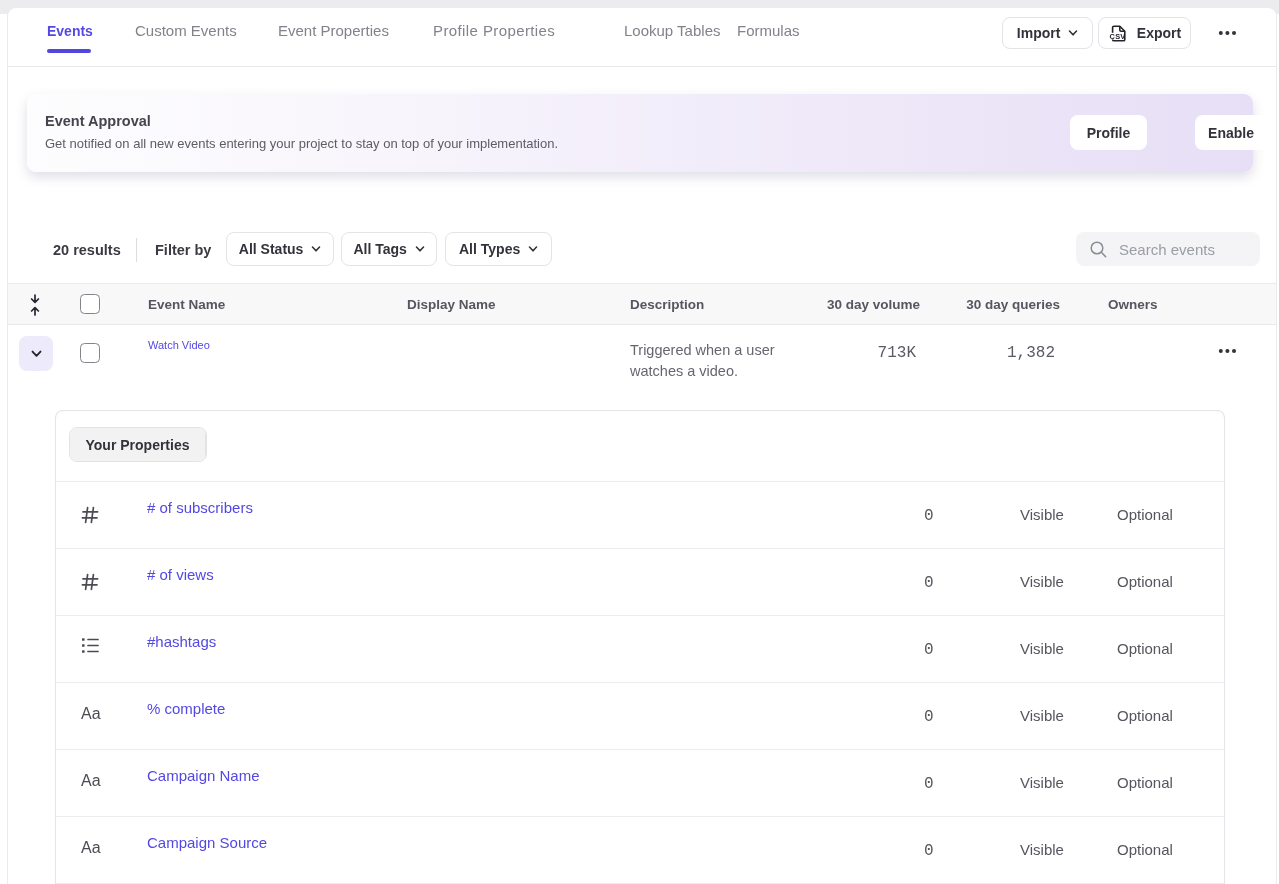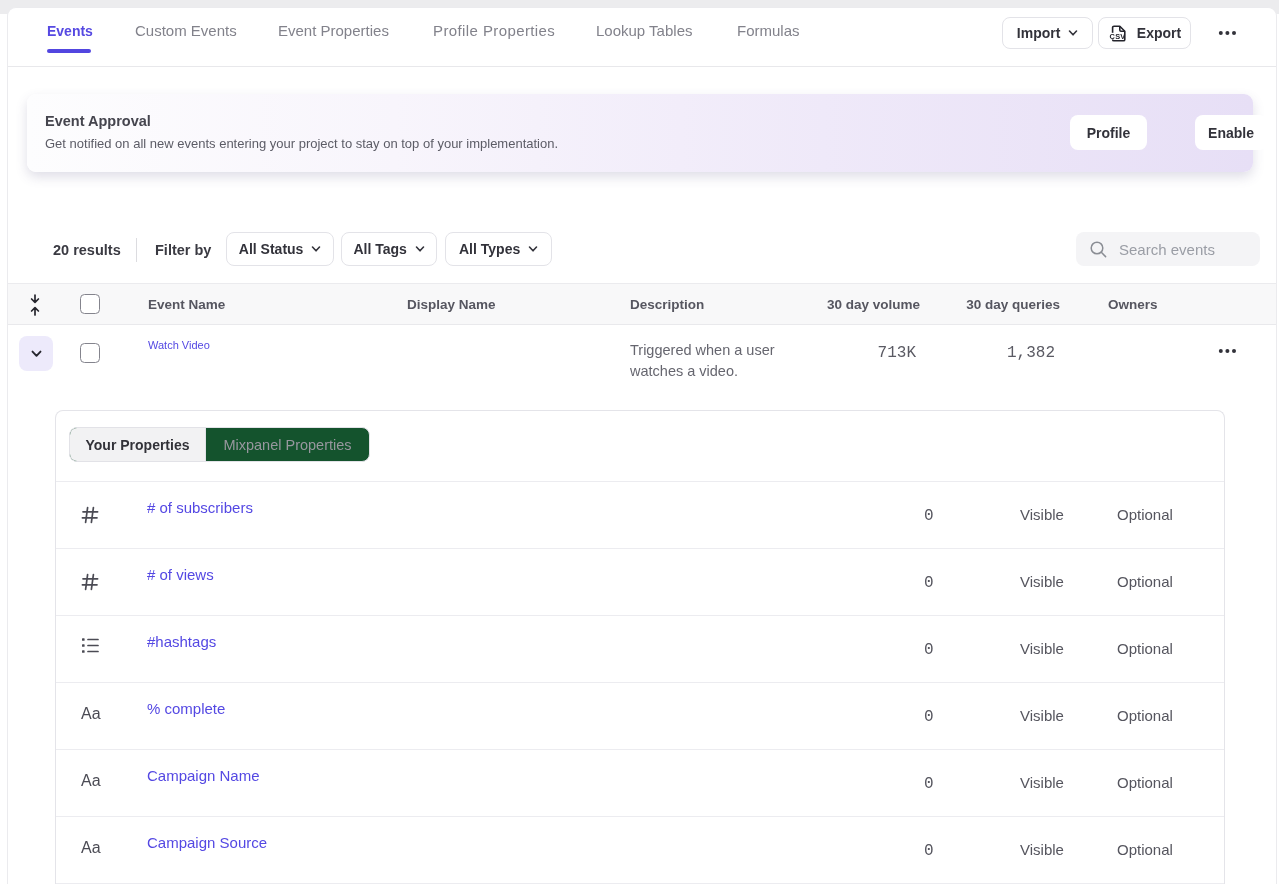--- a/index.html
+++ b/index.html
@@ -70,21 +70,21 @@
   <div class="abs gray-strip"></div>
   <div class="abs card"></div>
   <div class="abs side-l"></div>
   <div class="abs side-r"></div>
 
   <div class="abs nav-item nav-active" style="left:47px;">Events</div>
   <div class="abs nav-underline"></div>
   <div class="abs nav-item" style="left:135px;">Custom Events</div>
   <div class="abs nav-item" style="left:278px;">Event Properties</div>
   <div class="abs nav-item" style="left:433px; letter-spacing:0.4px;">Profile Properties</div>
-  <div class="abs nav-item" style="left:596px;">Lookup Tables</div>
+  <div class="abs nav-item" style="left:624px;">Lookup Tables</div>
   <div class="abs nav-item" style="left:737px;">Formulas</div>
   <div class="abs nav-border"></div>
 
   <div class="abs btn" style="left:1002px; top:17px; width:91px; height:32px;">
     Import&nbsp;&nbsp;<svg class="chev" viewBox="0 0 10 10">
       <path d="M1.5 3 L5 6.8 L8.5 3" fill="none" stroke="#32323a" stroke-width="1.6" stroke-linecap="round" stroke-linejoin="round"></path>
     </svg>
   </div>
   <div class="abs btn" style="left:1098px; top:17px; width:93px; height:32px;">
     <svg width="21" height="21" viewBox="0 0 21 21" style="margin-right:8px;">
@@ -155,21 +155,20 @@
   <div class="abs mono" style="left:905px; top:343.5px; width:150px; text-align:right;">1,382</div>
   <svg class="abs" style="left:1218px; top:348px;" width="19" height="6" viewBox="0 0 19 6">
     <circle cx="2.8" cy="3" r="2" fill="#32323a"></circle>
     <circle cx="9.4" cy="3" r="2" fill="#32323a"></circle>
     <circle cx="16" cy="3" r="2" fill="#32323a"></circle>
   </svg>
 
   <div class="abs panel"></div>
   <div class="abs tabs">
     <div class="tab tab1">Your Properties</div>
-    <div class="tab tab2">Mixpanel Properties</div>
   </div>
 
   <div class="abs prow" style="top:481px;"></div>
   <div class="abs prow" style="top:548px;"></div>
   <div class="abs prow" style="top:615px;"></div>
   <div class="abs prow" style="top:682px;"></div>
   <div class="abs prow" style="top:749px;"></div>
   <div class="abs prow" style="top:816px;"></div>
   <div class="abs" style="left:56px; top:883px; width:1168px; height:1px; background:#ececf0;"></div>
 

